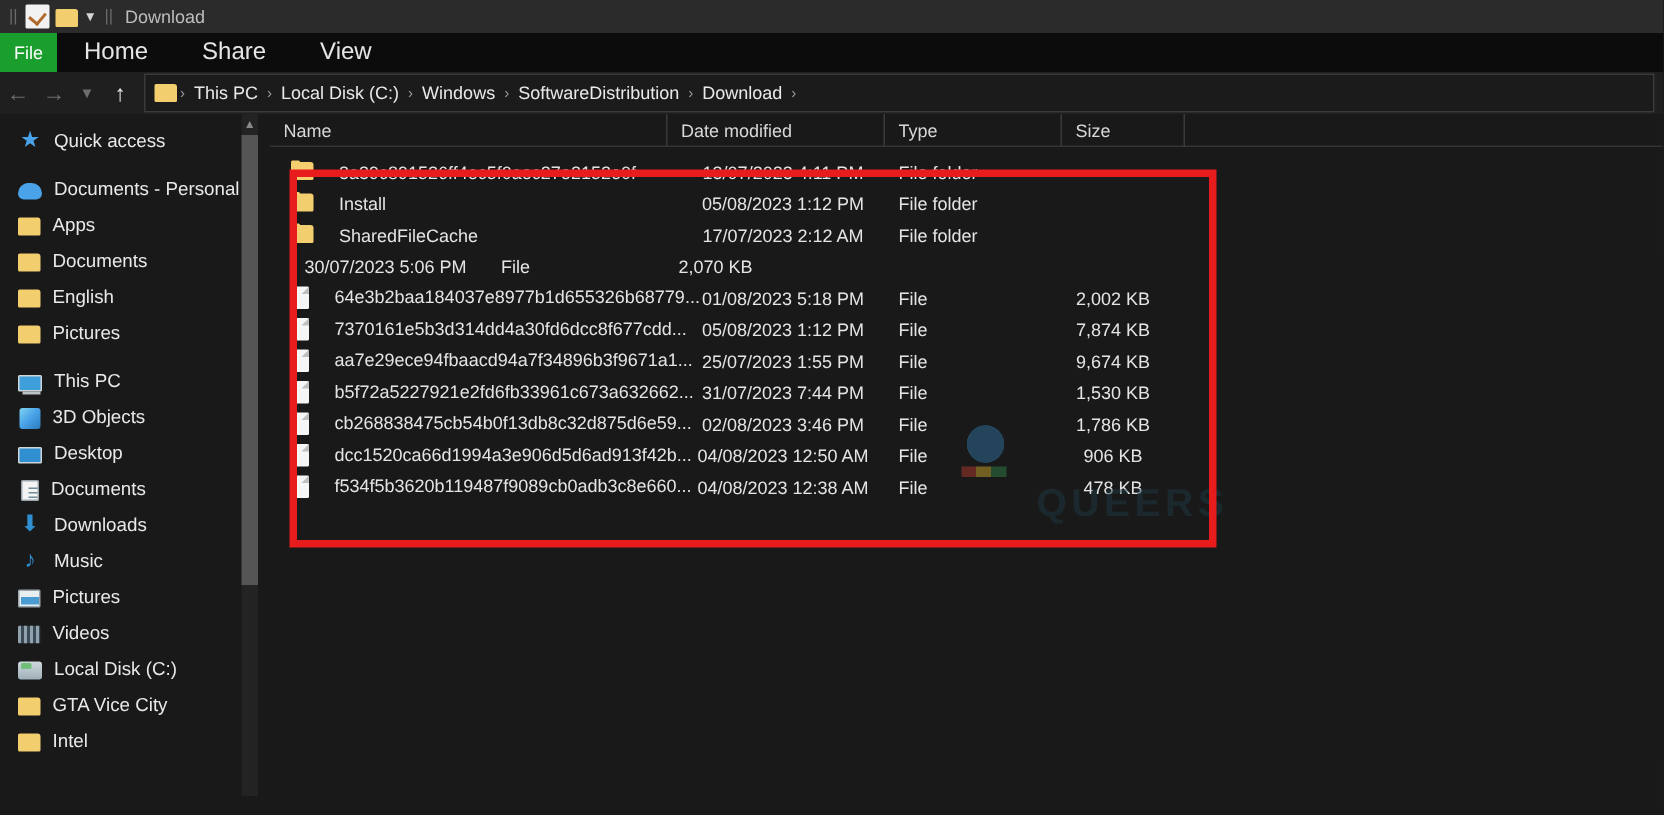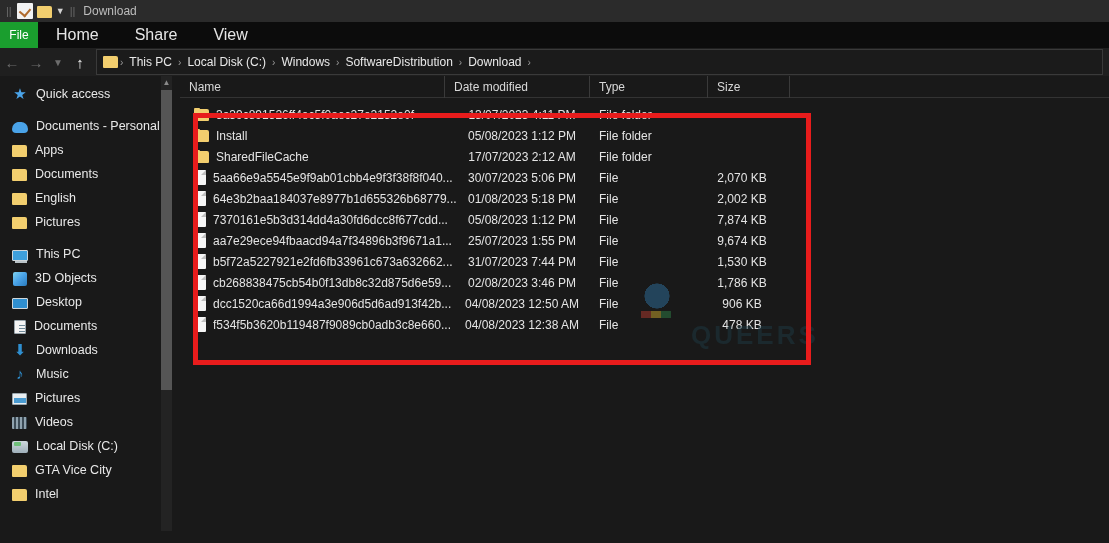--- a/index.html
+++ b/index.html
@@ -187,21 +187,21 @@
   .sort-caret {
     position: absolute; left: 133px; top: -5px;
     color: #c8c8c8; font-size: 10px;
   }
 
   .rows { position: relative; padding-top: 6px; }
   .row {
     height: 21px; display: flex; align-items: center;
     font-size: 12px; color: #e4e4e4; white-space: nowrap;
   }
-  .c-name { width: 265px; display: flex; align-items: center; gap: 7px; padding-left: 14px; }
+  .c-name { width: 265px; display: flex; align-items: flex-start; gap: 17px; padding-left: 14px; }
   .c-date { width: 145px; padding-left: 9px; text-align: center; }
   .c-type { width: 118px; padding-left: 9px; }
   .c-size { width: 82px; text-align: center; padding-right: 14px; }
 
   .r-folder {
     width: 15px; height: 12px; background: #f2ce6e; flex: none;
     border-radius: 1px 2px 1px 1px; position: relative;
   }
   .r-folder:before {
     content:""; position:absolute; left:0; top:-1px;
@@ -412,24 +412,20 @@
           <div class="row">
             <div class="c-name">
               <span class="r-folder"></span>
               <span>SharedFileCache</span>
             </div>
             <div class="c-date">17/07/2023 2:12 AM</div>
             <div class="c-type">File folder</div>
             <div class="c-size"></div>
           </div>
           <div class="row">
-            <div class="c-name">
-              <span class="r-file"></span>
-              <span>5aa66e9a5545e9f9ab01cbb4e9f3f38f8f040...</span>
-            </div>
             <div class="c-date">30/07/2023 5:06 PM</div>
             <div class="c-type">File</div>
             <div class="c-size">2,070 KB</div>
           </div>
           <div class="row">
             <div class="c-name">
               <span class="r-file"></span>
               <span>64e3b2baa184037e8977b1d655326b68779...</span>
             </div>
             <div class="c-date">01/08/2023 5:18 PM</div>

